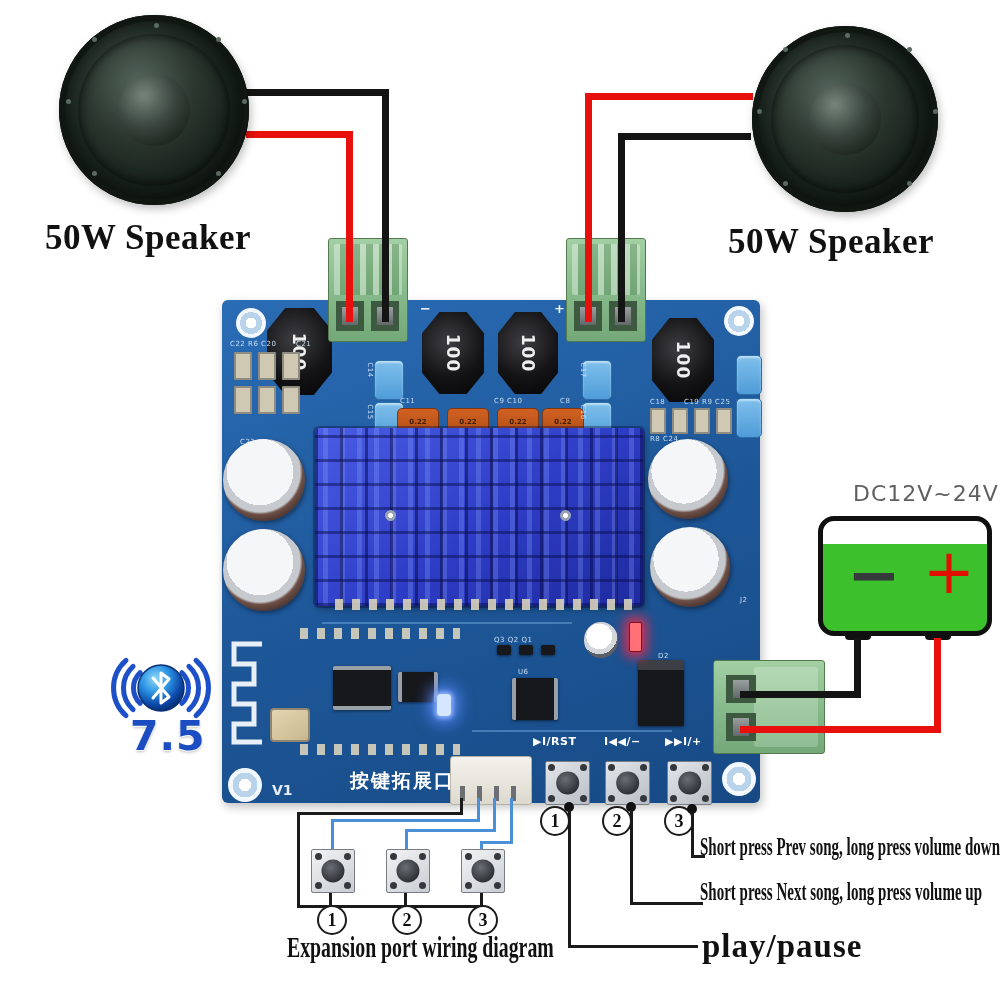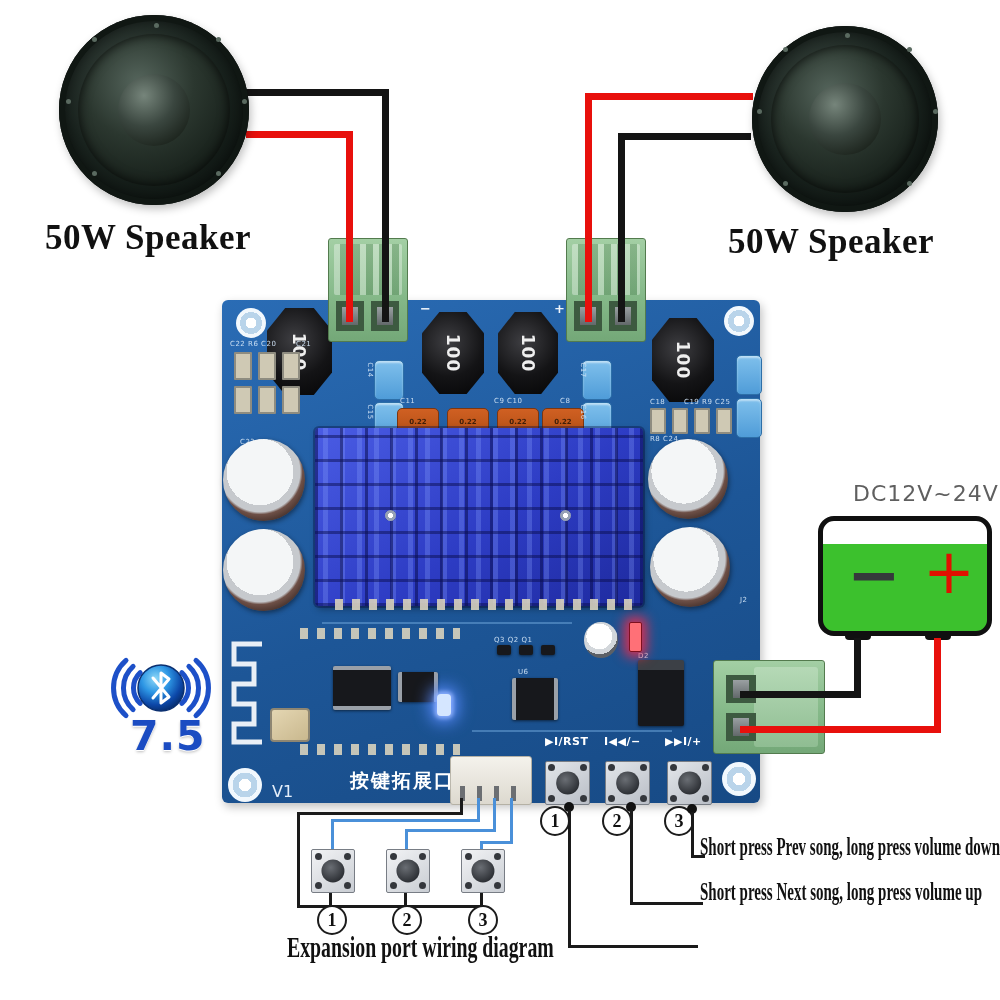--- a/index.html
+++ b/index.html
@@ -110,21 +110,21 @@
     color:#111;display:flex;align-items:center;justify-content:center;
     font-family:"Liberation Serif","DejaVu Serif",serif;font-size:18px;font-weight:bold;}
   .dot{position:absolute;width:10px;height:10px;border-radius:50%;background:#111;}
   .note{position:absolute;font-family:"Liberation Serif","DejaVu Serif",serif;font-weight:600;color:#111;
     font-size:25px;white-space:nowrap;transform:scaleX(.6);transform-origin:left center;}
   .caption{position:absolute;font-family:"Liberation Serif","DejaVu Serif",serif;font-weight:bold;color:#111;
     font-size:30px;white-space:nowrap;transform:scaleX(.66);transform-origin:left center;}
   .playpause{position:absolute;font-family:"Liberation Serif","DejaVu Serif",serif;font-weight:bold;color:#111;
     font-size:33px;letter-spacing:1px;white-space:nowrap;}
   .cjk{position:absolute;color:#fff;font-size:19px;font-weight:bold;letter-spacing:2px;}
-  .v1{position:absolute;color:#e4eefa;font-size:16px;font-weight:normal;}
+  .v1{position:absolute;color:#e4eefa;font-size:14px;font-weight:bold;}
   .mark{position:absolute;color:#eef4fb;font-size:13px;font-weight:bold;}
 </style>
 </head>
 <body>
 
 <div id="canvas">
 
   <div id="board">
 
     <div class="hole" style="left:14px;top:8px;width:30px;height:30px;"></div>
@@ -188,21 +188,21 @@
     <div class="silk" style="left:74px;top:40px;">C21</div>
     <div class="silk" style="left:18px;top:124px;margin-top:14px;">C23 R7</div>
     <div class="silk" style="left:178px;top:97px;">C11</div>
     <div class="silk" style="left:272px;top:97px;">C9 C10</div>
     <div class="silk" style="left:338px;top:97px;">C8</div>
     <div class="silk" style="left:428px;top:98px;">C18</div>
     <div class="silk" style="left:462px;top:98px;">C19 R9 C25</div>
     <div class="silk" style="left:428px;top:135px;">R8 C24</div>
     <div class="silk" style="left:272px;top:336px;">Q3  Q2  Q1</div>
     <div class="silk" style="left:296px;top:368px;">U6</div>
-    <div class="silk" style="left:416px;top:352px;">D2</div>
+    <div class="silk" style="left:436px;top:352px;">D2</div>
     <div class="silk" style="left:518px;top:296px;">J2</div>
 
     <div id="heatsink" style="left:93px;top:128px;width:328px;height:178px;"></div>
     <div class="hs-screw" style="left:163px;top:210px;"></div>
     <div class="hs-screw" style="left:338px;top:210px;"></div>
 
     <div class="bigcap" style="left:1px;top:139px;width:82px;height:82px;"></div>
     <div class="bigcap" style="left:1px;top:229px;width:82px;height:82px;"></div>
     <div class="bigcap" style="left:426px;top:139px;width:80px;height:80px;"></div>
     <div class="bigcap" style="left:428px;top:227px;width:80px;height:80px;"></div>
@@ -240,21 +240,21 @@
         </div>
     </div>
 
     <div class="jst" style="left:228px;top:456px;width:80px;height:47px;">
       <i style="left:9px;"></i>
         <i style="left:26px;"></i>
         <i style="left:43px;"></i>
         <i style="left:60px;"></i>
     </div>
 
-    <div class="btn-label" style="left:311px;top:435px;margin-left:12px;">▶I/RST</div>
+    <div class="btn-label" style="left:311px;top:435px;">▶I/RST</div>
     <div class="btn-label" style="left:382px;top:435px;">I◀◀/−</div>
     <div class="btn-label" style="left:443px;top:435px;">▶▶I/+</div>
     <div class="tact" style="left:323px;top:461px;width:43px;height:42px;">
       <div class="sc" style="left:2px;top:2px;"></div>
         <div class="sc" style="right:2px;top:2px;"></div>
       <div class="sc" style="left:2px;bottom:2px;"></div>
         <div class="sc" style="right:2px;bottom:2px;"></div>
       <div class="cap"></div>
     </div>
     <div class="tact" style="left:383px;top:461px;width:43px;height:42px;">
@@ -409,14 +409,15 @@
 
   <div class="wt" style="left:568px;top:810px;width:3px;height:138px;"></div>
   <div class="wt" style="left:568px;top:945px;width:130px;height:3px;"></div>
   <div class="wt" style="left:630px;top:810px;width:3px;height:95px;"></div>
   <div class="wt" style="left:630px;top:902px;width:73px;height:3px;"></div>
   <div class="wt" style="left:691px;top:812px;width:3px;height:46px;"></div>
   <div class="wt" style="left:691px;top:855px;width:14px;height:3px;"></div>
 
   <div class="note" style="left:700px;top:833px;">Short press Prev song, long press volume down</div>
   <div class="note" style="left:700px;top:878px;">Short press Next song, long press volume up</div>
+  <div class="playpause" style="left:702px;top:928px;">play/pause</div>
 
 </div>
 
 </body></html>

